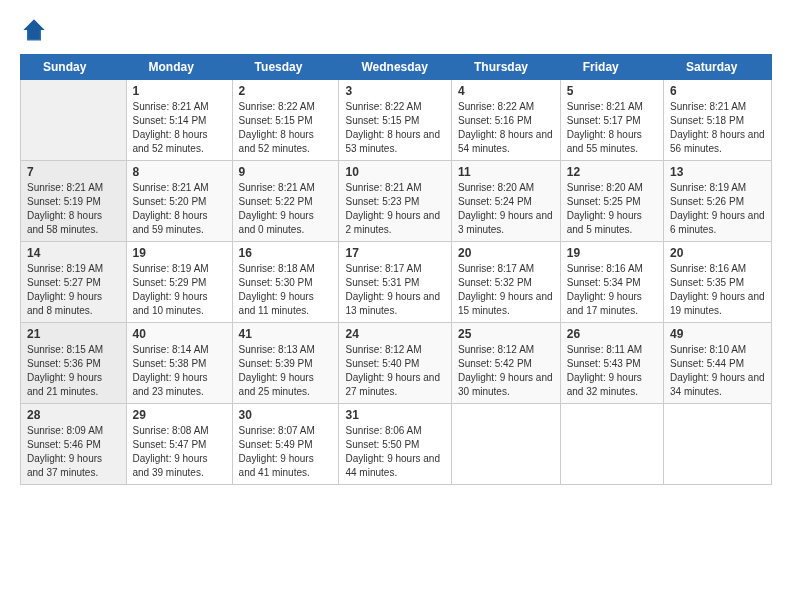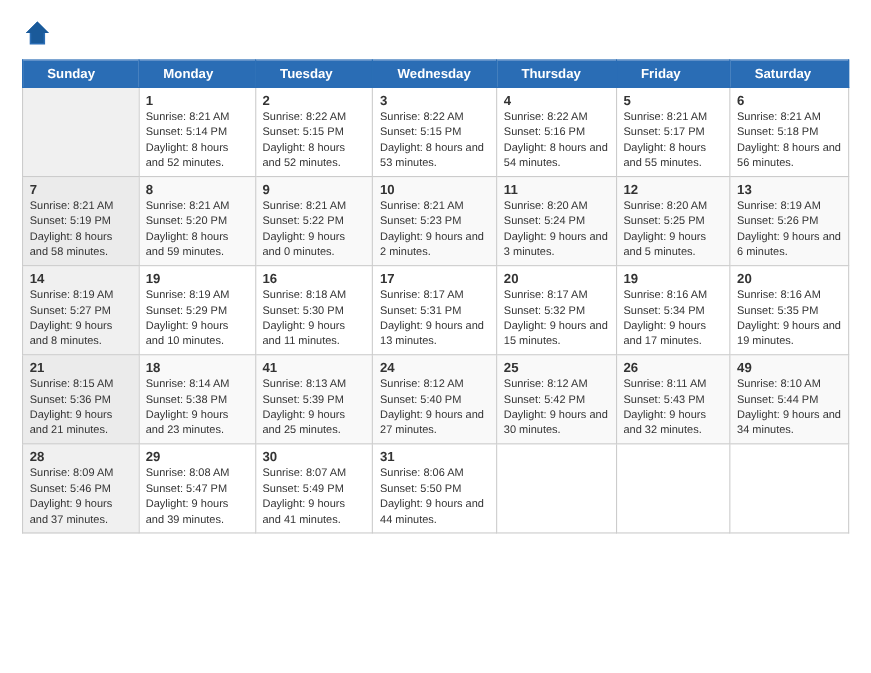--- a/index.html
+++ b/index.html
@@ -221,21 +221,21 @@
             <div class="day-num">20</div>
 <div class="day-info">Sunrise: 8:16 AM<br>Sunset: 5:35 PM<br>Daylight: 9 hours and 19 minutes.</div>
           </td>
         </tr>
         <tr>
           <td>
             <div class="day-num">21</div>
 <div class="day-info">Sunrise: 8:15 AM<br>Sunset: 5:36 PM<br>Daylight: 9 hours and 21 minutes.</div>
           </td>
           <td>
-            <div class="day-num">18</div>
+            <div class="day-num">40</div>
 <div class="day-info">Sunrise: 8:14 AM<br>Sunset: 5:38 PM<br>Daylight: 9 hours and 23 minutes.</div>
           </td>
           <td>
             <div class="day-num">41</div>
 <div class="day-info">Sunrise: 8:13 AM<br>Sunset: 5:39 PM<br>Daylight: 9 hours and 25 minutes.</div>
           </td>
           <td>
             <div class="day-num">24</div>
 <div class="day-info">Sunrise: 8:12 AM<br>Sunset: 5:40 PM<br>Daylight: 9 hours and 27 minutes.</div>
           </td>

